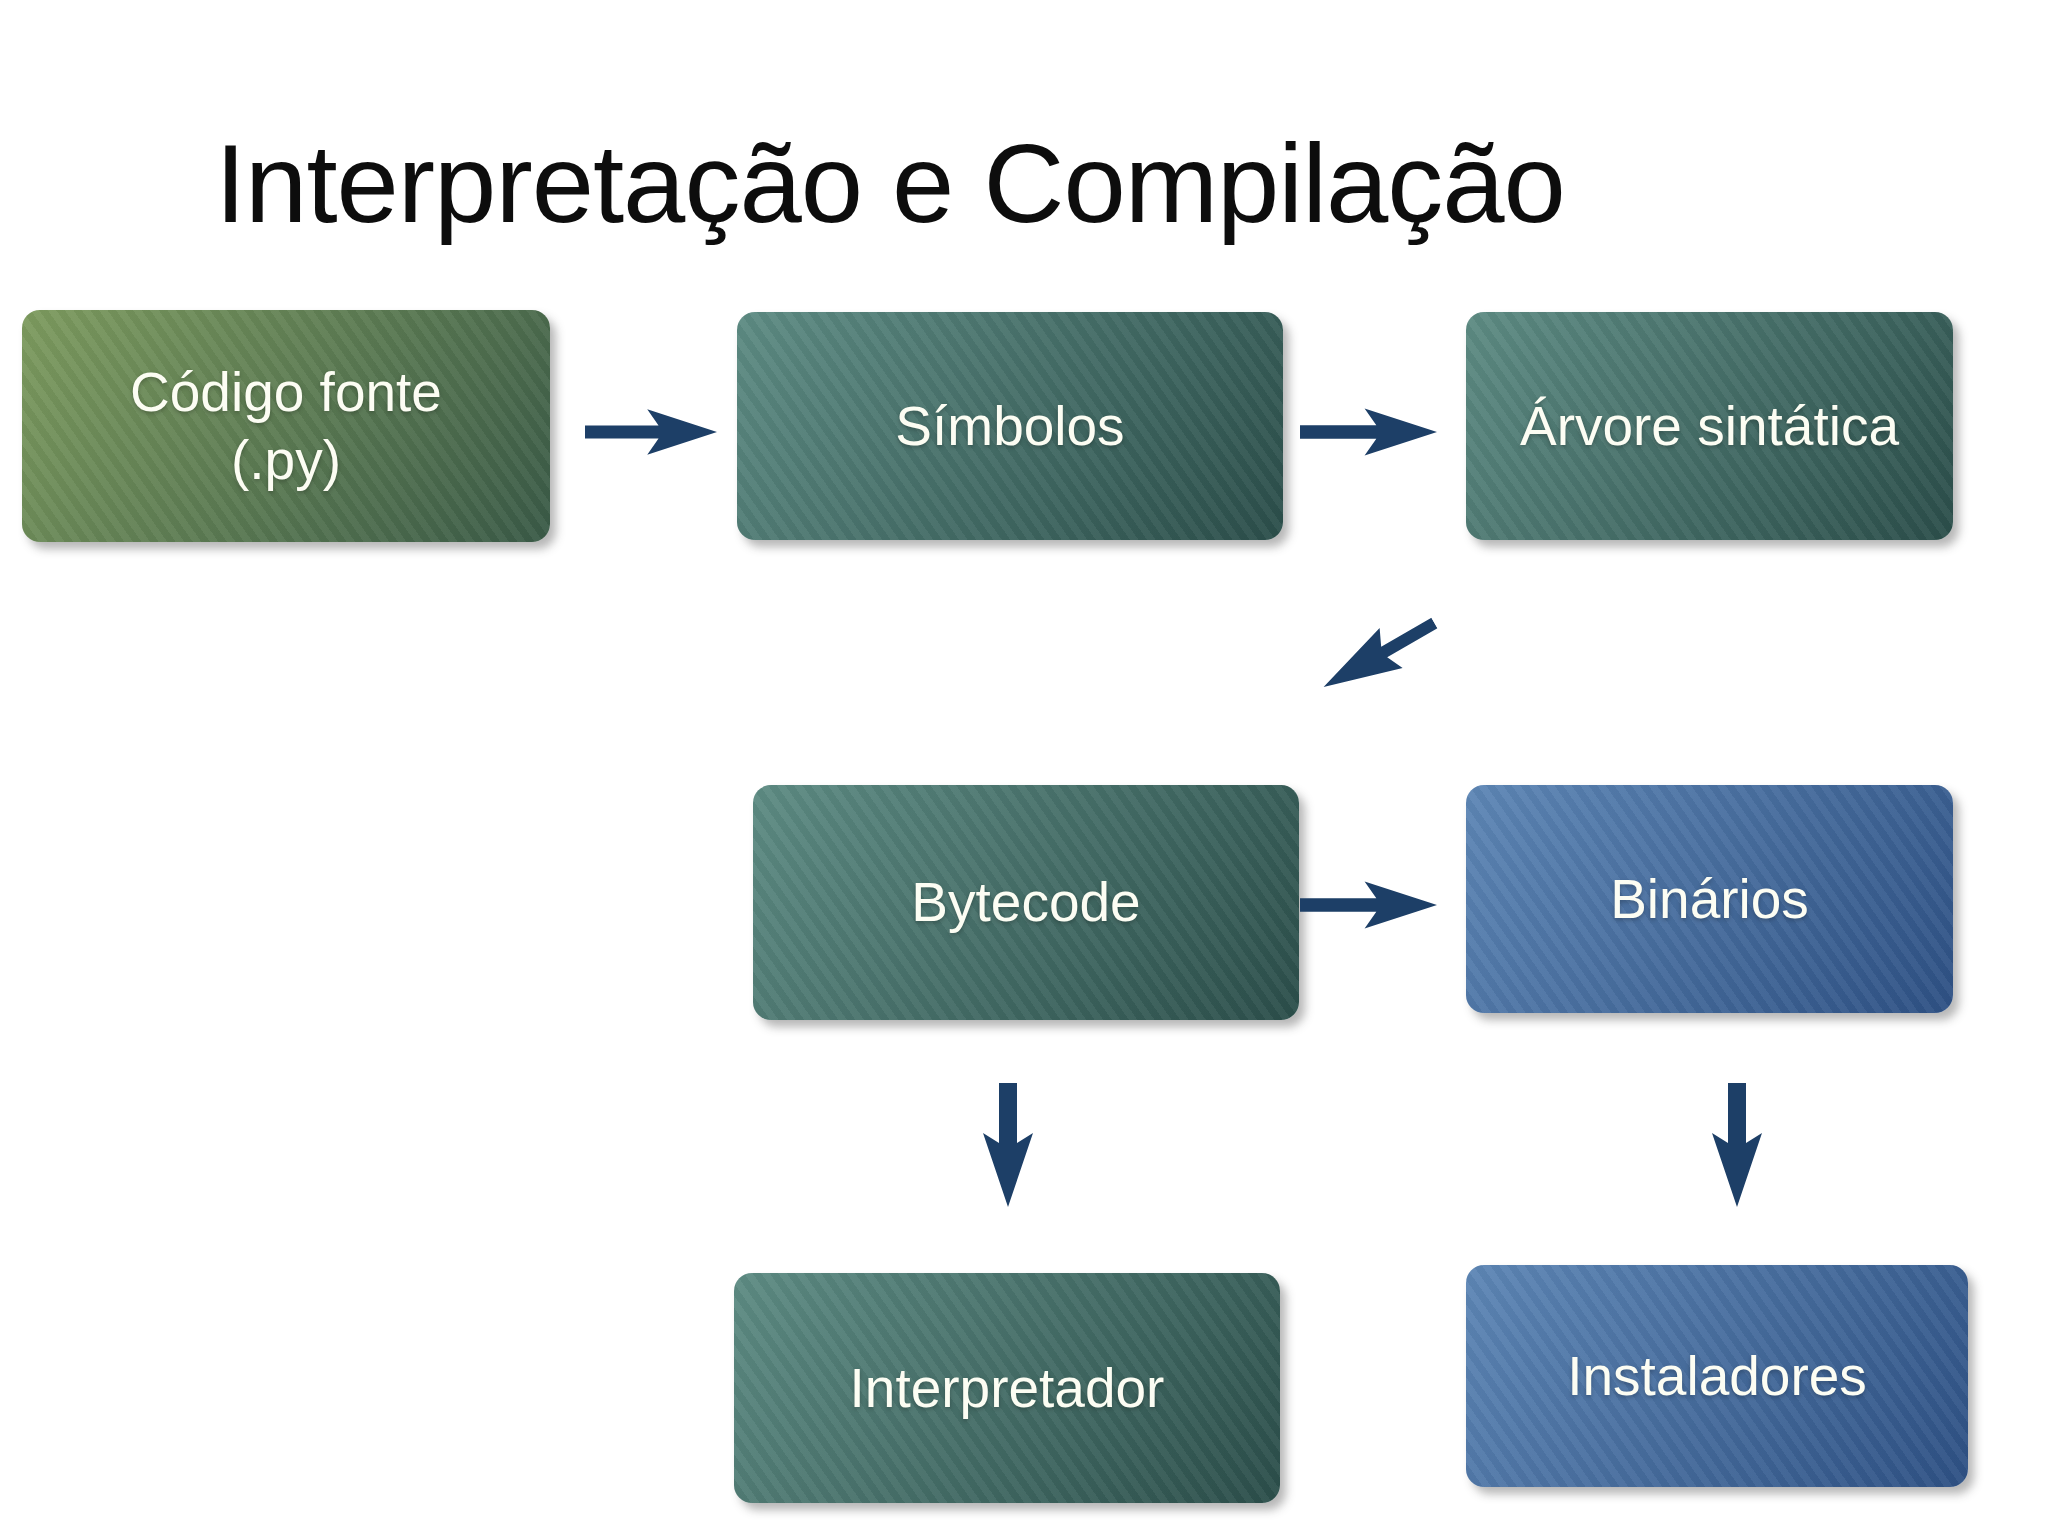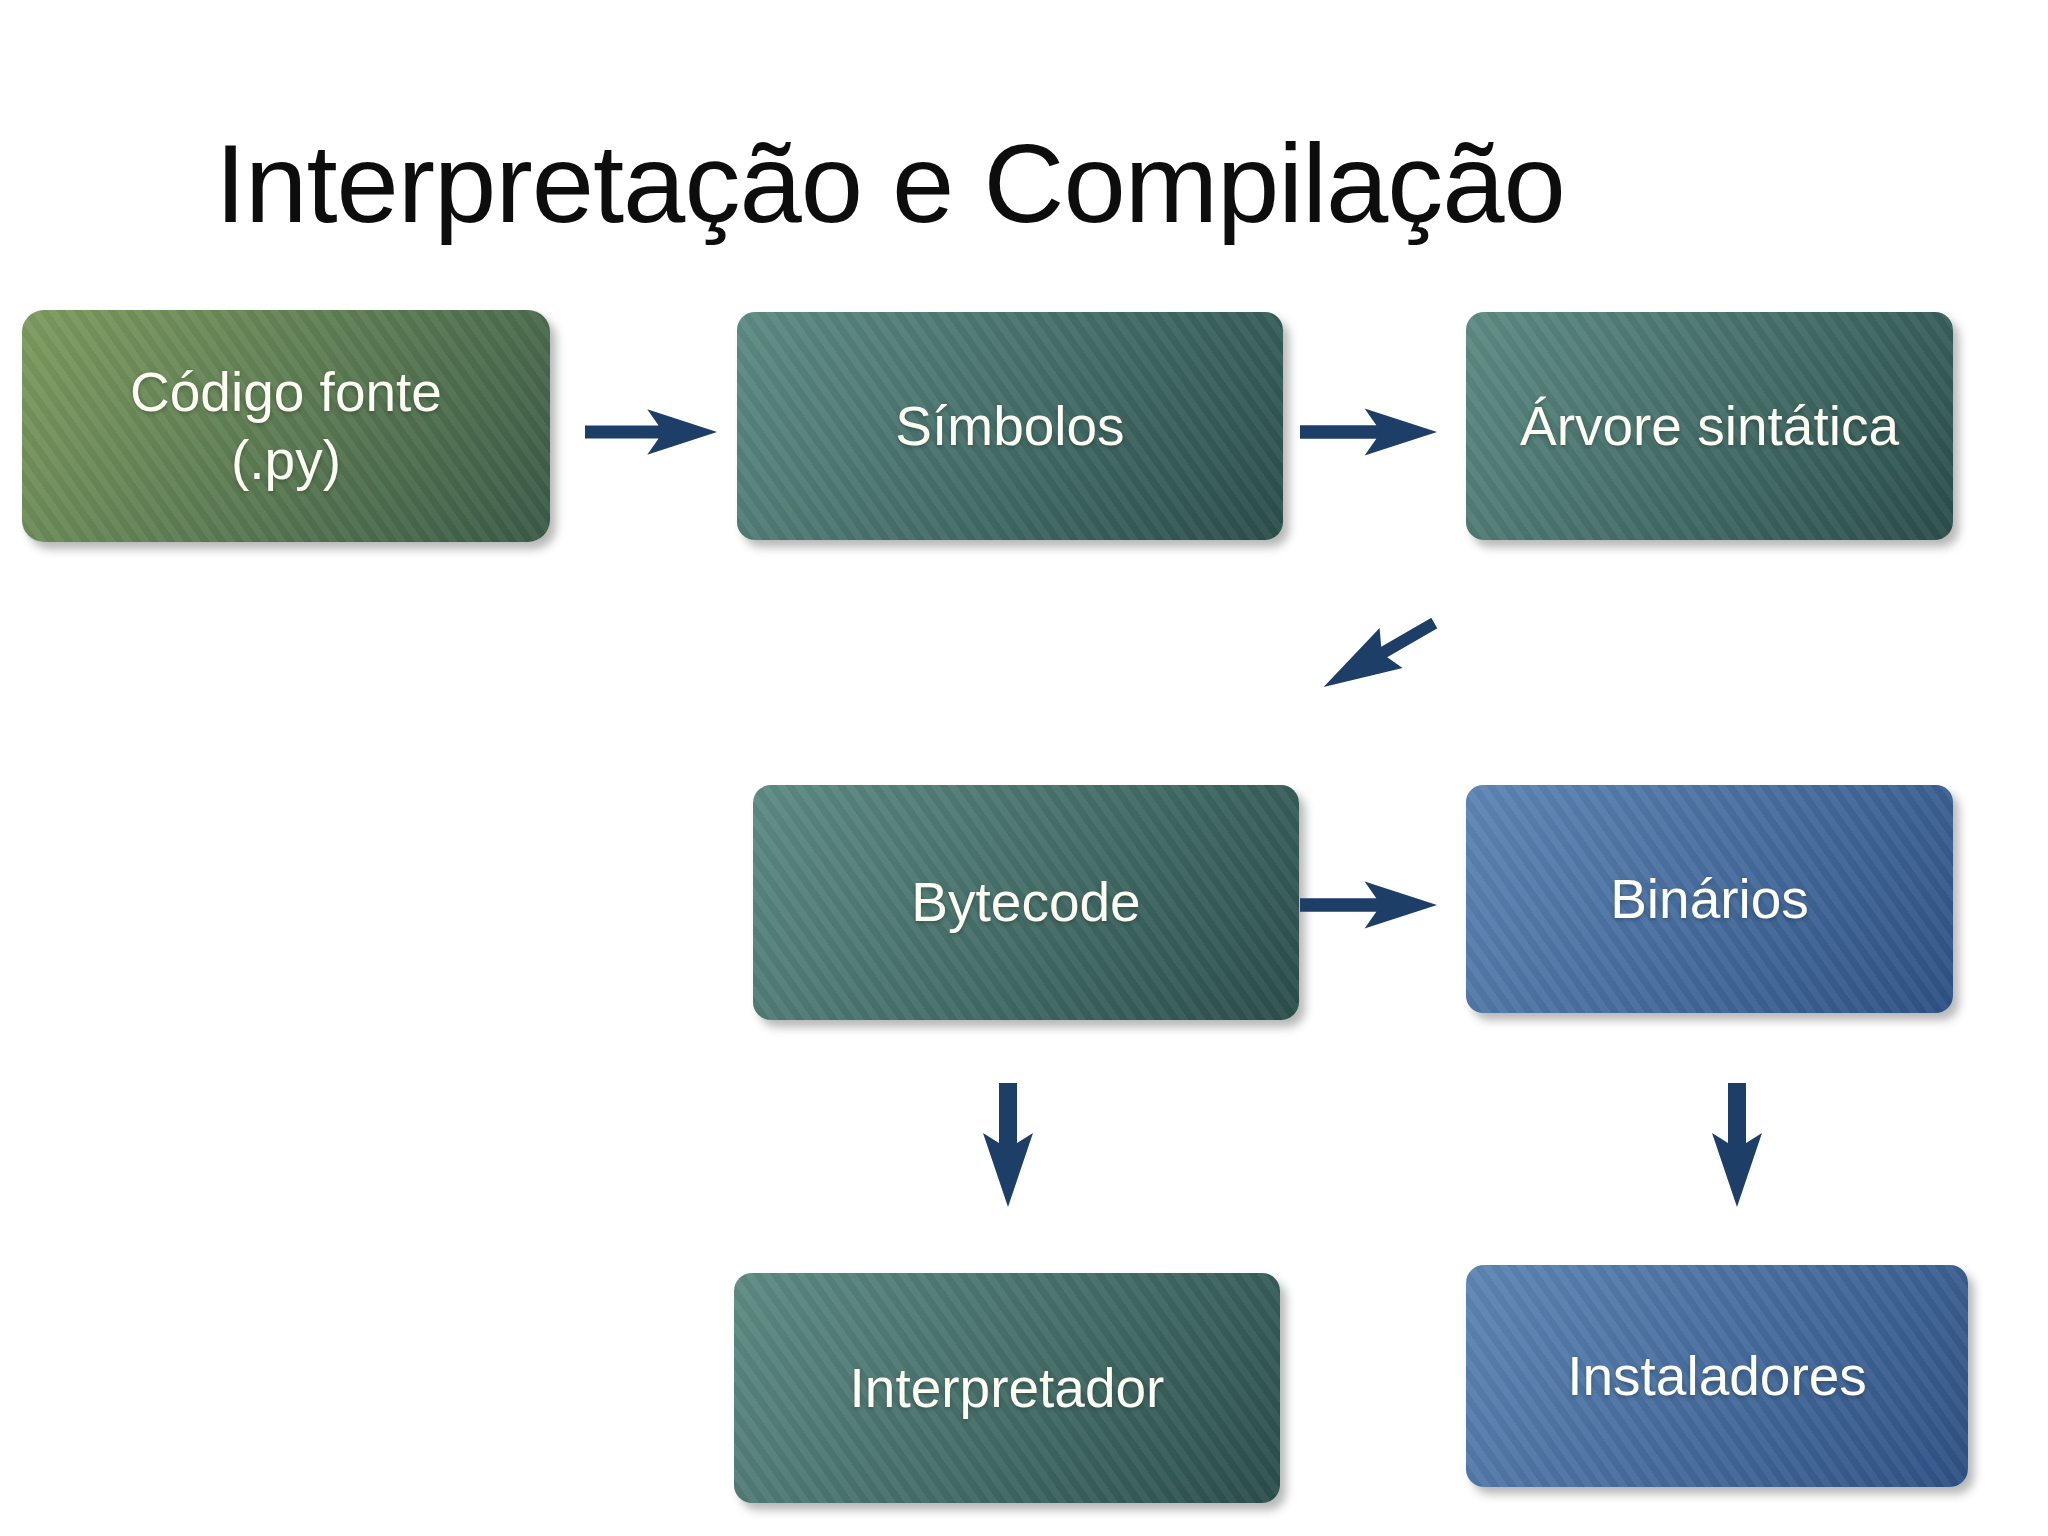--- a/index.html
+++ b/index.html
@@ -32,21 +32,21 @@
     box-shadow:6px 7px 10px rgba(50,50,50,0.35);
     text-shadow:0 2px 4px rgba(0,0,0,0.25);
   }
   .node::after{ 
     content:"";
     position:absolute;inset:0;
     border-radius:18px;
     background:repeating-linear-gradient(55deg,rgba(255,255,255,0.045) 0 7px,rgba(0,0,0,0.03) 7px 14px);
     pointer-events:none;
   }
-  .node.green{background:linear-gradient(128deg,var(--green-start,#7e9c5f) 0%,var(--green-end,#3a5a47) 100%);border-radius:22px;}
+  .node.green{background:linear-gradient(128deg,var(--green-start,#7e9c5f) 0%,var(--green-end,#3a5a47) 100%);}
   .node.teal {background:linear-gradient(128deg,var(--teal-start,#5e8c84) 0%,var(--teal-end,#2b4e4a) 100%);}
   .node.blue {background:linear-gradient(128deg,var(--blue-start,#5e87b6) 0%,var(--blue-end,#2e5184) 100%);}
   .node span{display:block;position:relative;z-index:1;}
   .arrow{
     position:absolute;
     color:var(--arrow,#1d3f67);
   }
   .arrow svg{display:block;width:100%;height:100%;}
 </style>
 </head>
@@ -66,21 +66,21 @@
   </div>
 
   <div class="node teal" style="left:1466px;top:312px;width:487px;height:228px;">
     <span>Árvore sintática</span>
   </div>
 
   <div class="node teal" style="left:737px;top:785px;width:546px;height:235px;margin-left:16px;">
     <span>Bytecode</span>
   </div>
 
-  <div class="node blue" style="left:1466px;top:785px;width:487px;height:228px;border-radius:17px;">
+  <div class="node blue" style="left:1466px;top:785px;width:487px;height:228px;">
     <span>Binários</span>
   </div>
 
   <div class="node teal" style="left:734px;top:1273px;width:546px;height:230px;">
     <span>Interpretador</span>
   </div>
 
   <div class="node blue" style="left:1466px;top:1265px;width:502px;height:222px;">
     <span>Instaladores</span>
   </div>

